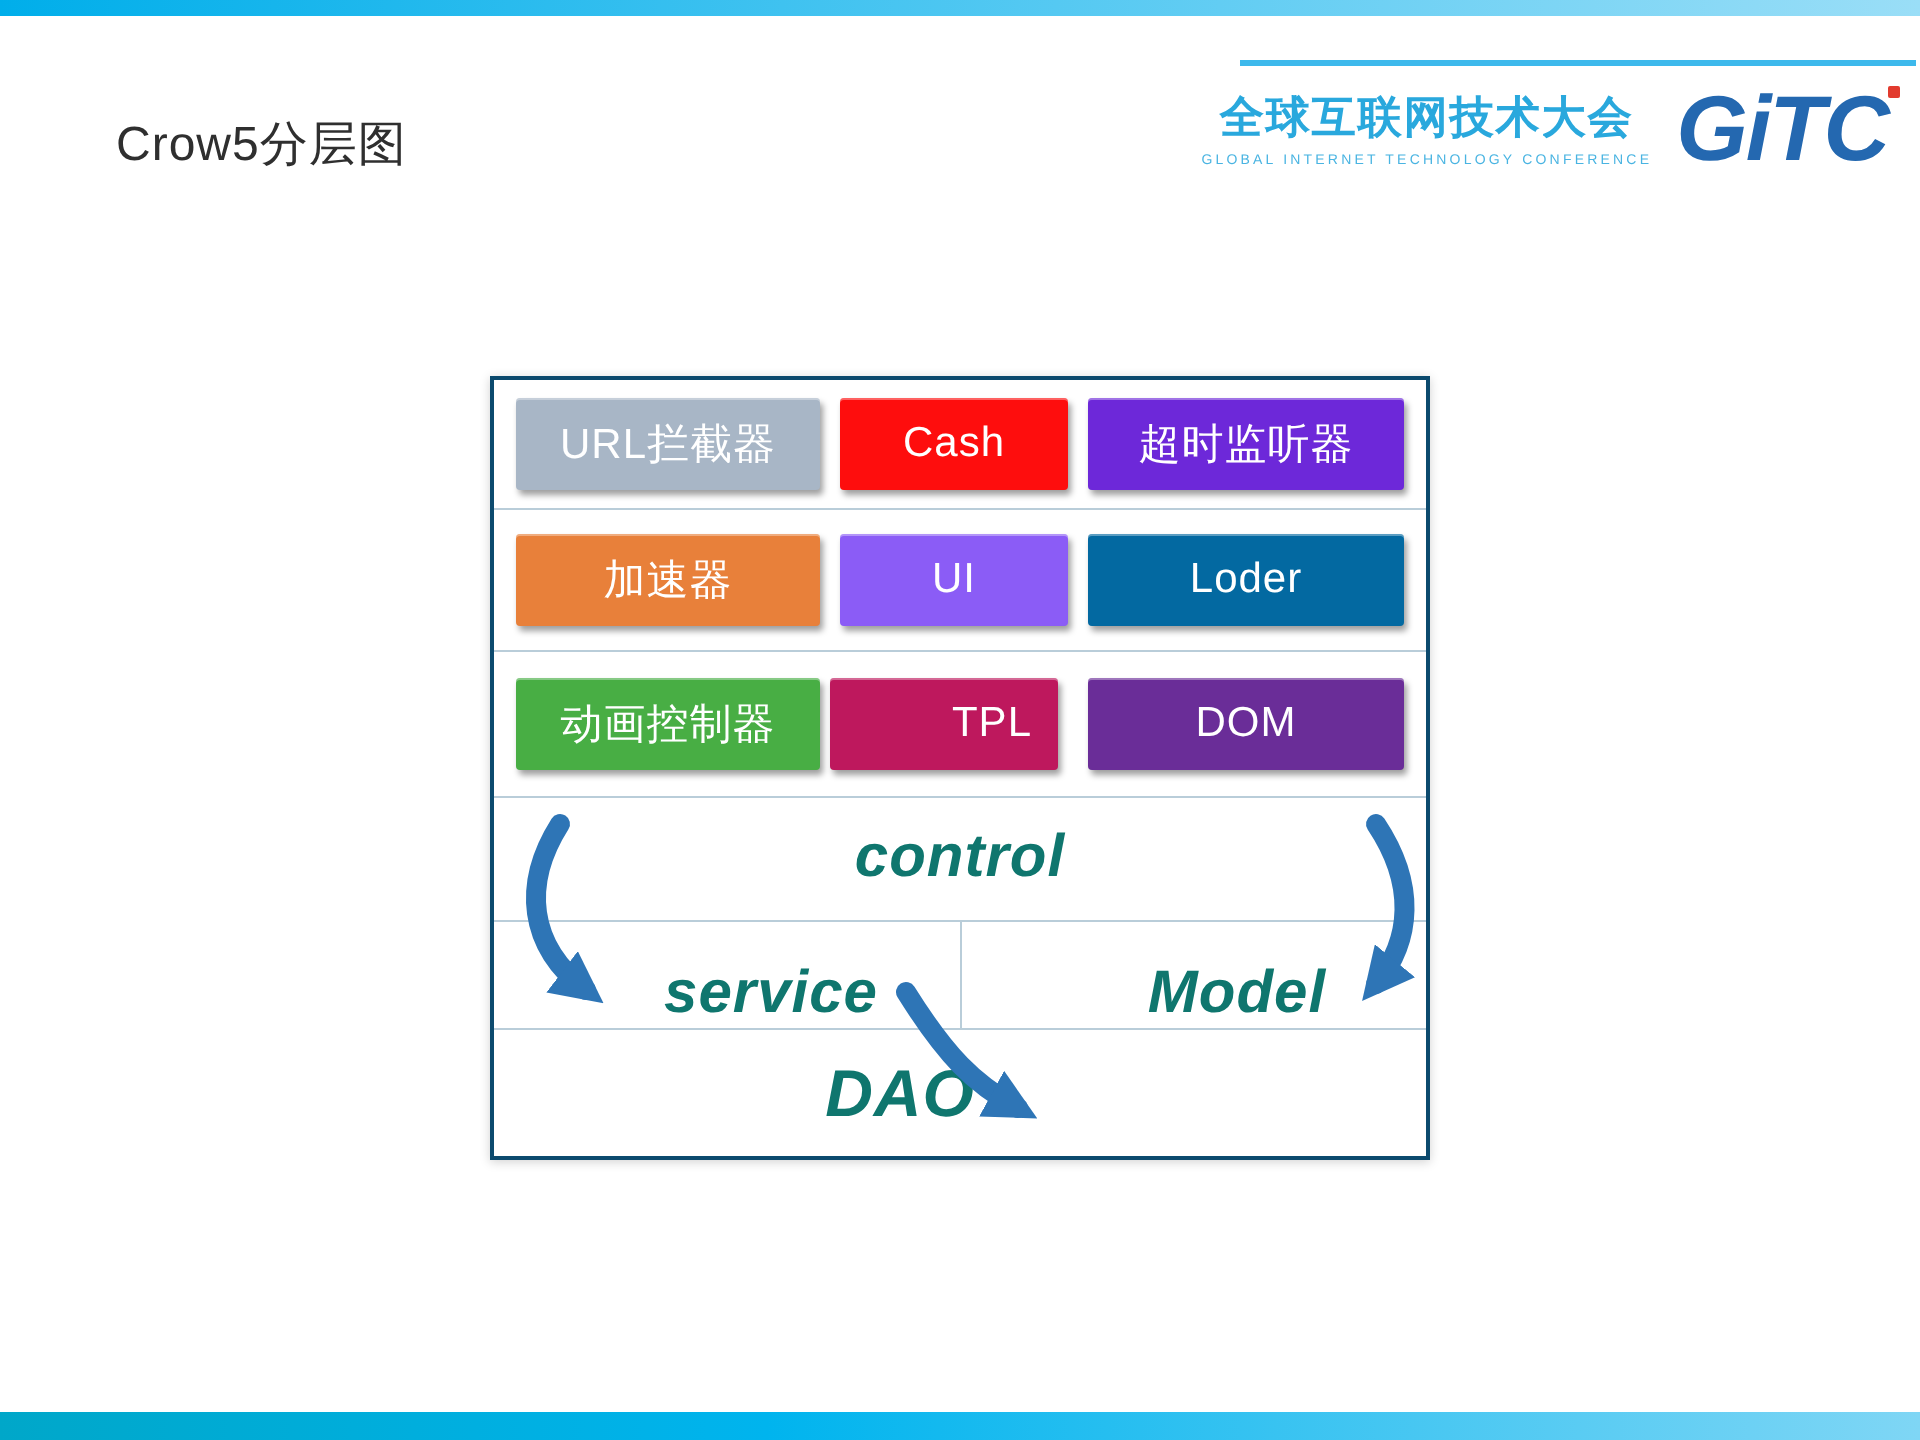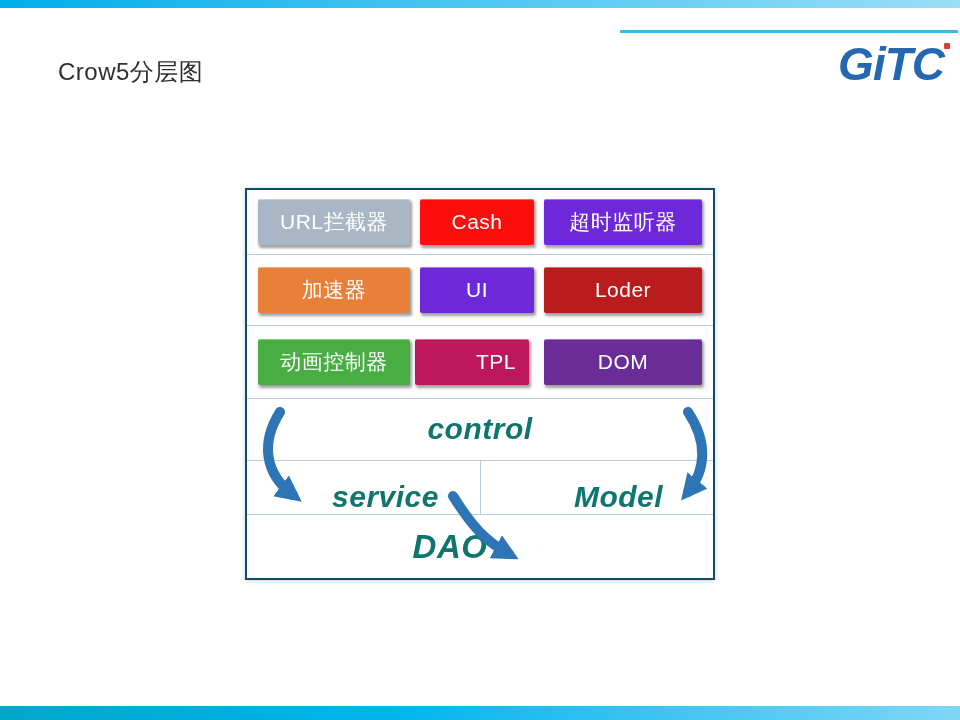--- a/index.html
+++ b/index.html
@@ -95,35 +95,39 @@
   }
 </style>
 </head>
 <body>
 
 <div class="top-bar"></div>
 
 <div class="slide-title">Crow5分层图</div>
 
 <div class="conf-header">
+  <div class="conf-text">
+    <div class="conf-cn">全球互联网技术大会</div>
+    <div class="conf-en">GLOBAL INTERNET TECHNOLOGY CONFERENCE</div>
+  </div>
   <div class="gitc-logo">GiTC</div>
 </div>
 
 <div class="diagram">
 
   <div class="d-row box-row r1">
     <div class="block w1" style="background-color: rgb(168, 182, 198);">URL拦截器</div>
     <div class="block w2" style="background-color: rgb(254, 13, 13);">Cash</div>
     <div class="block w3" style="background-color: #6d28d9;">超时监听器</div>
   </div>
 
   <div class="d-row sep box-row r2">
     <div class="block w1" style="background-color: rgb(232, 128, 58);">加速器</div>
-    <div class="block w2" style="background-color: #6d28d9;">UI</div>
-    <div class="block w3" style="background-color: #b91c1c;">Loder</div>
+    <div class="block w2" style="background-color: #8b5cf6;">UI</div>
+    <div class="block w3" style="background-color: #0369a1;">Loder</div>
   </div>
 
   <div class="d-row sep box-row r3">
     <div class="block w1" style="background-color: rgb(72, 174, 68);">动画控制器</div>
     <div class="block w2" style="background-color: #be185d; padding-left: 48px;">TPL</div>
     <div class="block w3" style="background-color: rgb(106, 45, 152); margin-left: 10px;">DOM</div>
   </div>
 
   <div class="d-row sep r4">
     <span class="layer-text">control</span>

